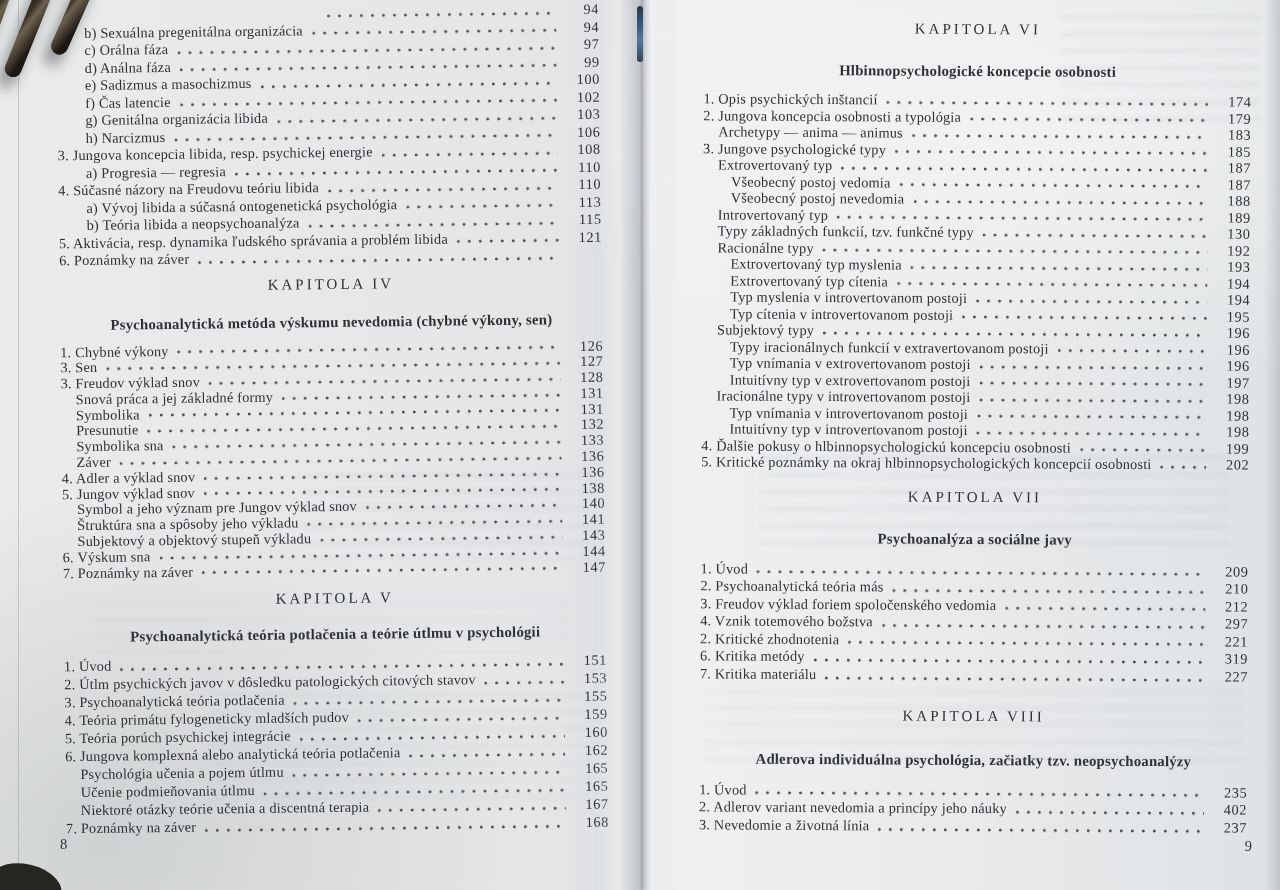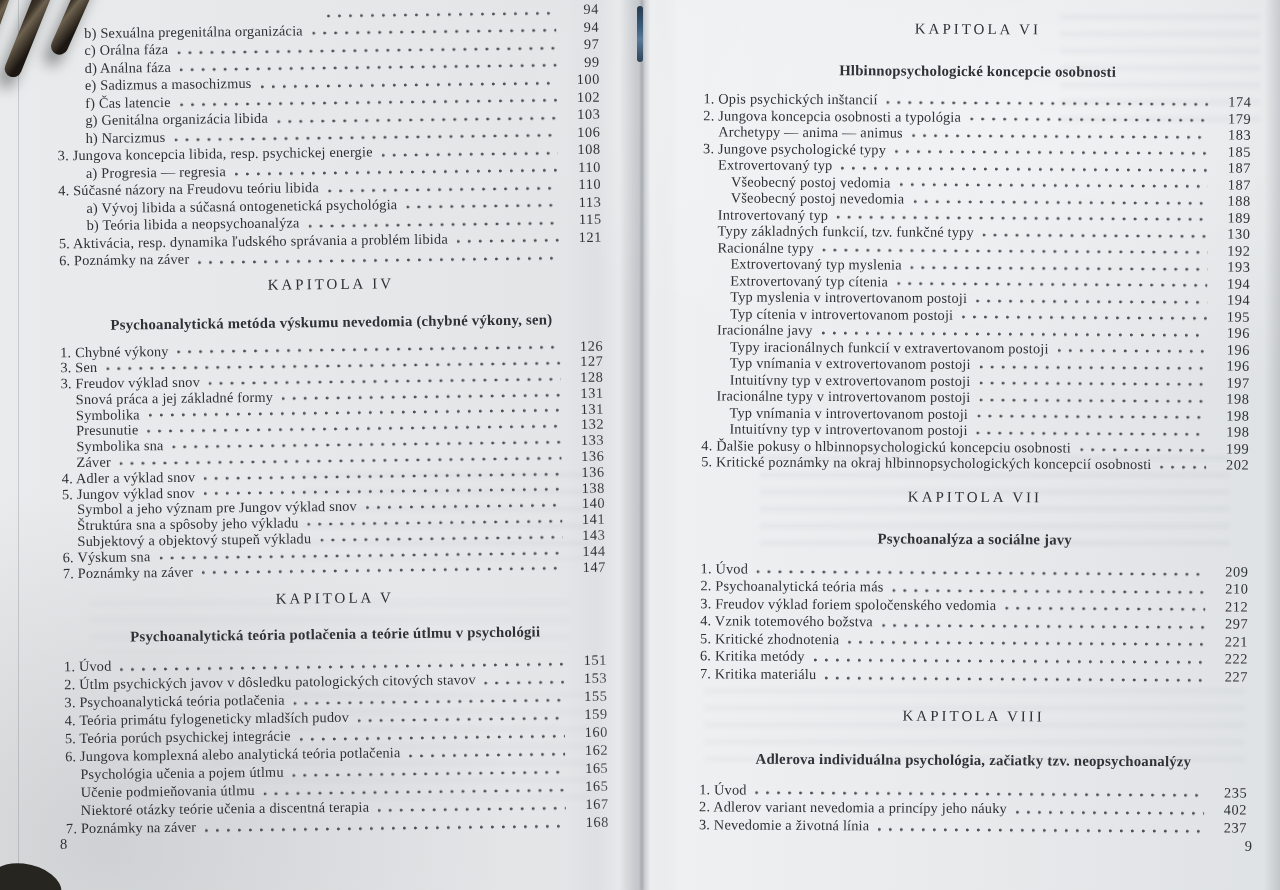--- a/index.html
+++ b/index.html
@@ -370,21 +370,21 @@
             <span class="lab">Typ myslenia v introvertovanom postoji</span>
             <span class="leader"></span>
             <span class="num">194</span>
           </div>
           <div class="row ind-3">
             <span class="lab">Typ cítenia v introvertovanom postoji</span>
             <span class="leader"></span>
             <span class="num">195</span>
           </div>
           <div class="row ind-2">
-            <span class="lab">Iracionálne javy</span>
+            <span class="lab">Subjektový typy</span>
             <span class="leader"></span>
             <span class="num">196</span>
           </div>
           <div class="row ind-3">
             <span class="lab">Typy iracionálnych funkcií v extravertovanom postoji</span>
             <span class="leader"></span>
             <span class="num">196</span>
           </div>
           <div class="row ind-3">
             <span class="lab">Typ vnímania v extrovertovanom postoji</span>
@@ -441,28 +441,28 @@
             <span class="lab">3. Freudov výklad foriem spoločenského vedomia</span>
             <span class="leader"></span>
             <span class="num">212</span>
           </div>
           <div class="row ind-1">
             <span class="lab">4. Vznik totemového božstva</span>
             <span class="leader"></span>
             <span class="num">297</span>
           </div>
           <div class="row ind-1">
-            <span class="lab">5. Kritické zhodnotenia</span>
+            <span class="lab">2. Kritické zhodnotenia</span>
             <span class="leader"></span>
             <span class="num">221</span>
           </div>
           <div class="row ind-1">
             <span class="lab">6. Kritika metódy</span>
             <span class="leader"></span>
-            <span class="num">222</span>
+            <span class="num">319</span>
           </div>
           <div class="row ind-1">
             <span class="lab">7. Kritika materiálu</span>
             <span class="leader"></span>
             <span class="num">227</span>
           </div>
         </div>
         <div class="section sec-4 chapter">
           <div class="kap">KAPITOLA VIII</div>
           <div class="sub">Adlerova individuálna psychológia, začiatky tzv. neopsychoanalýzy</div>

